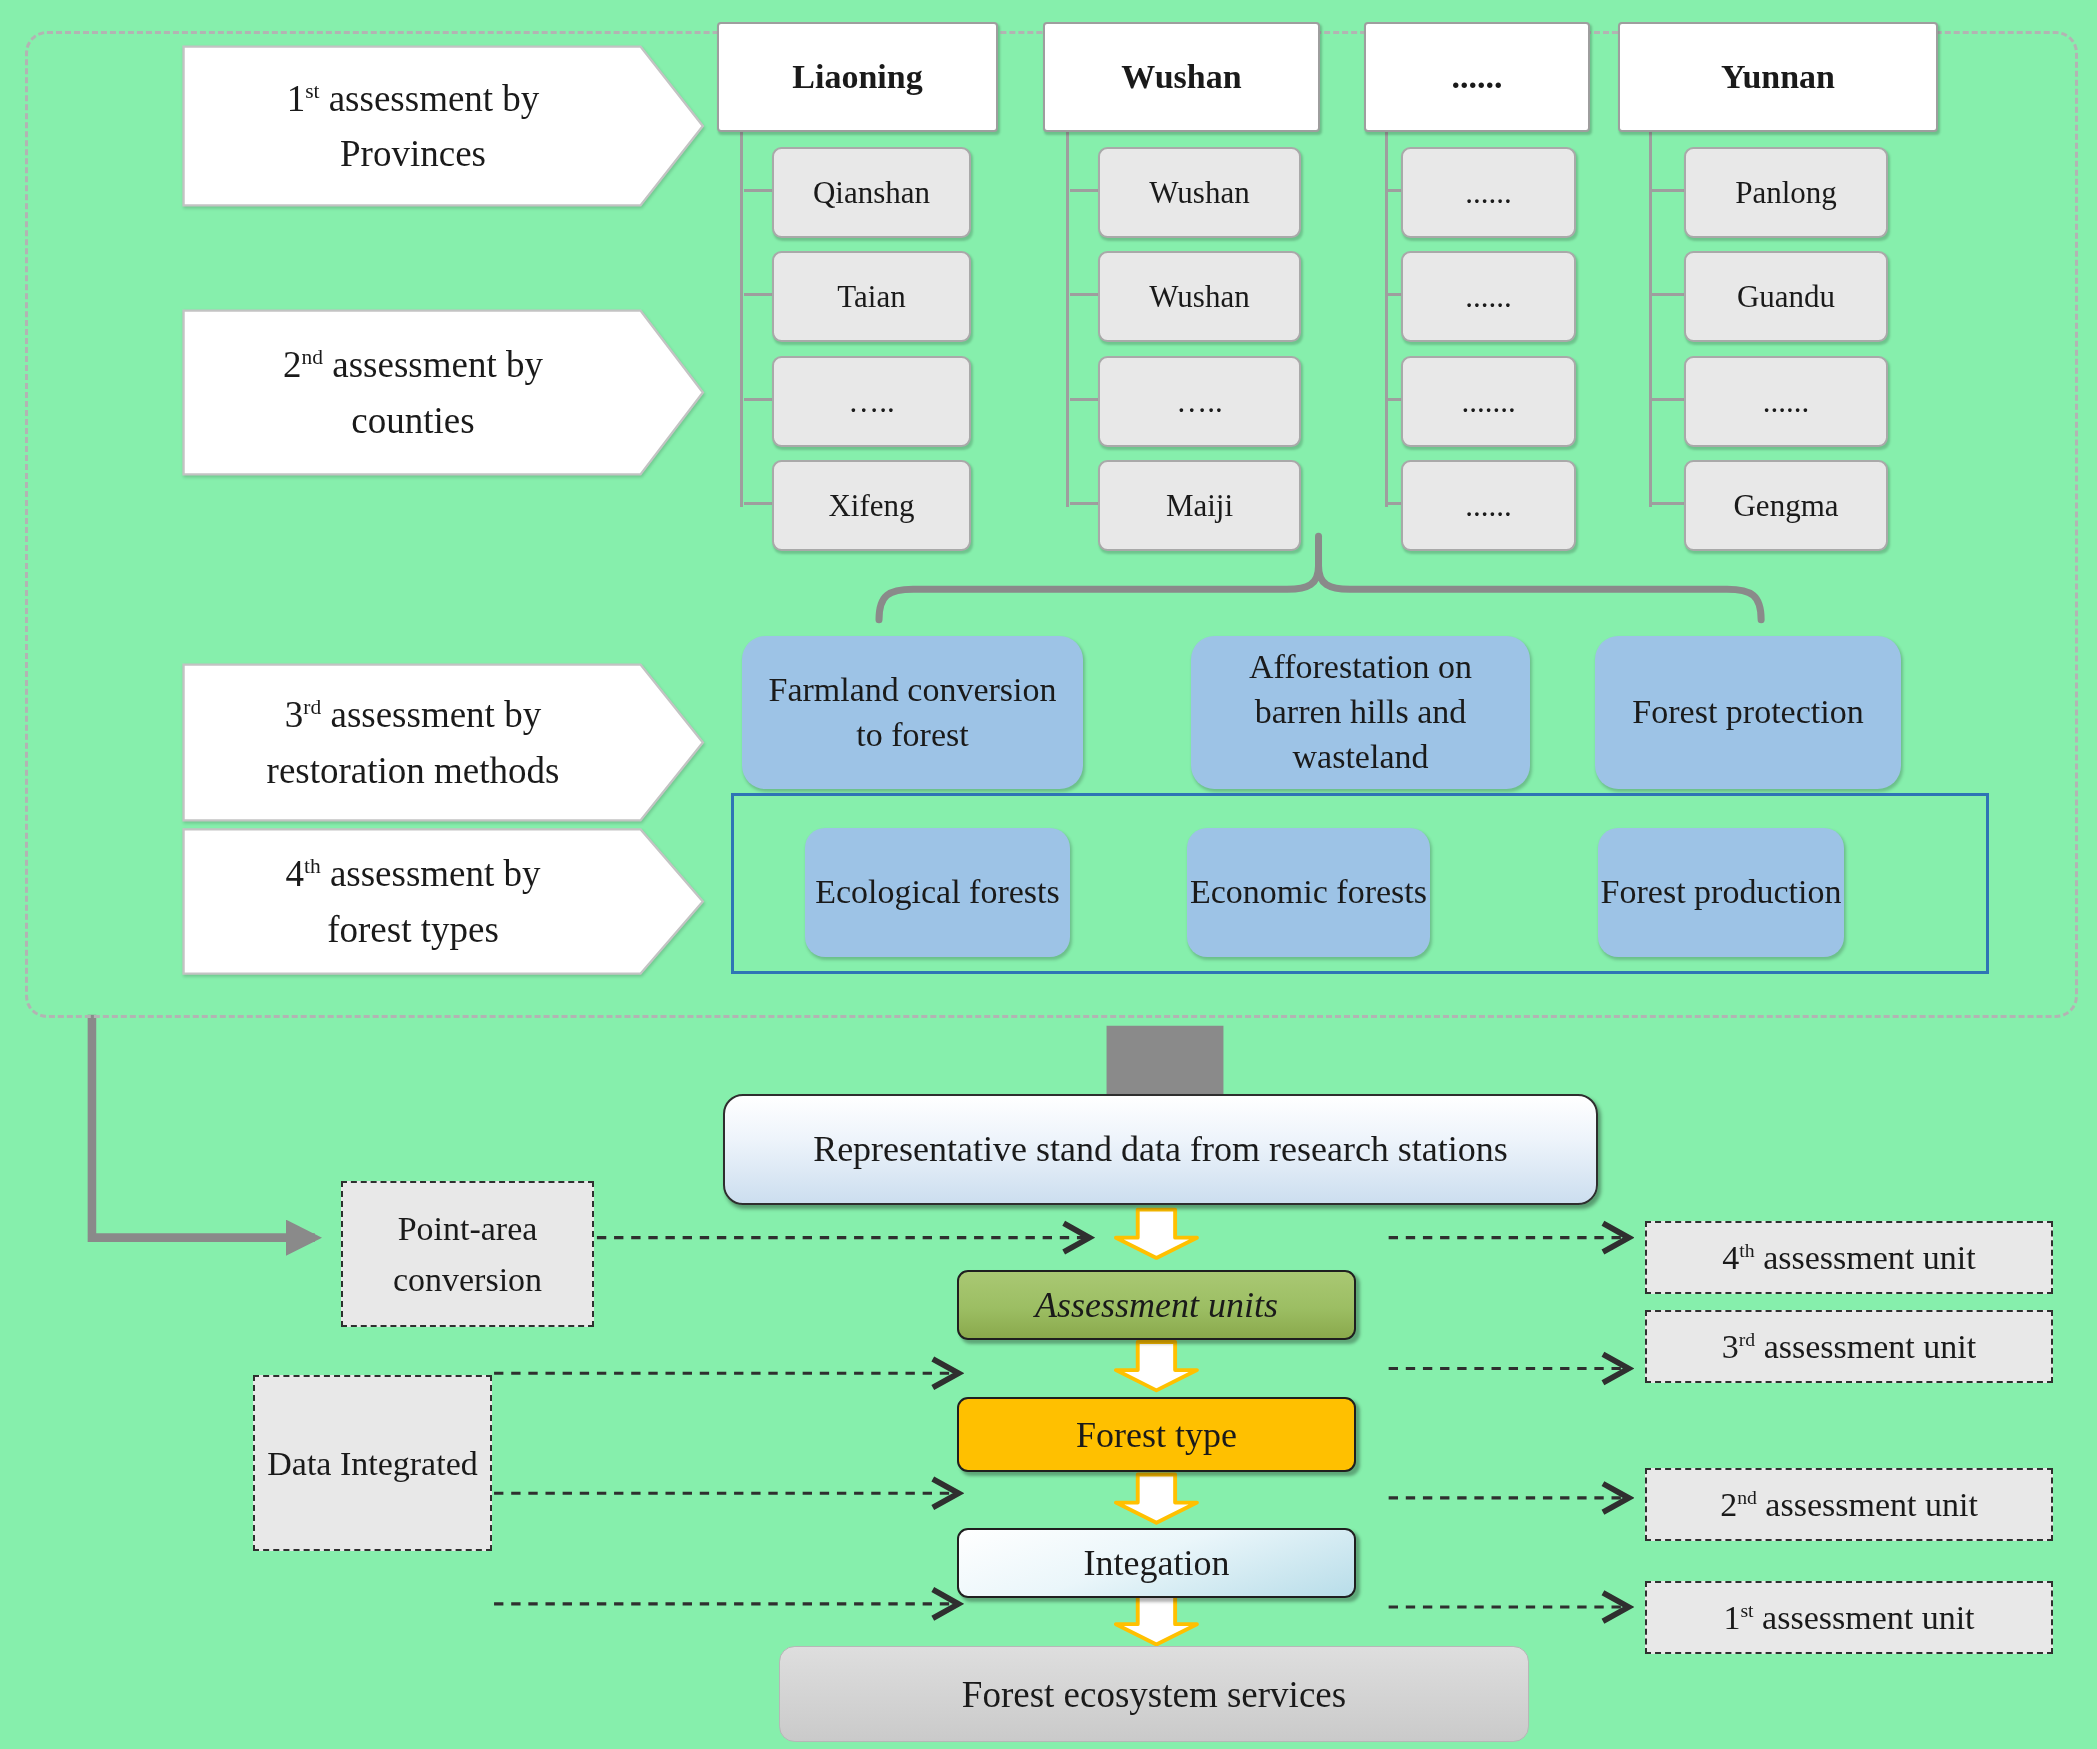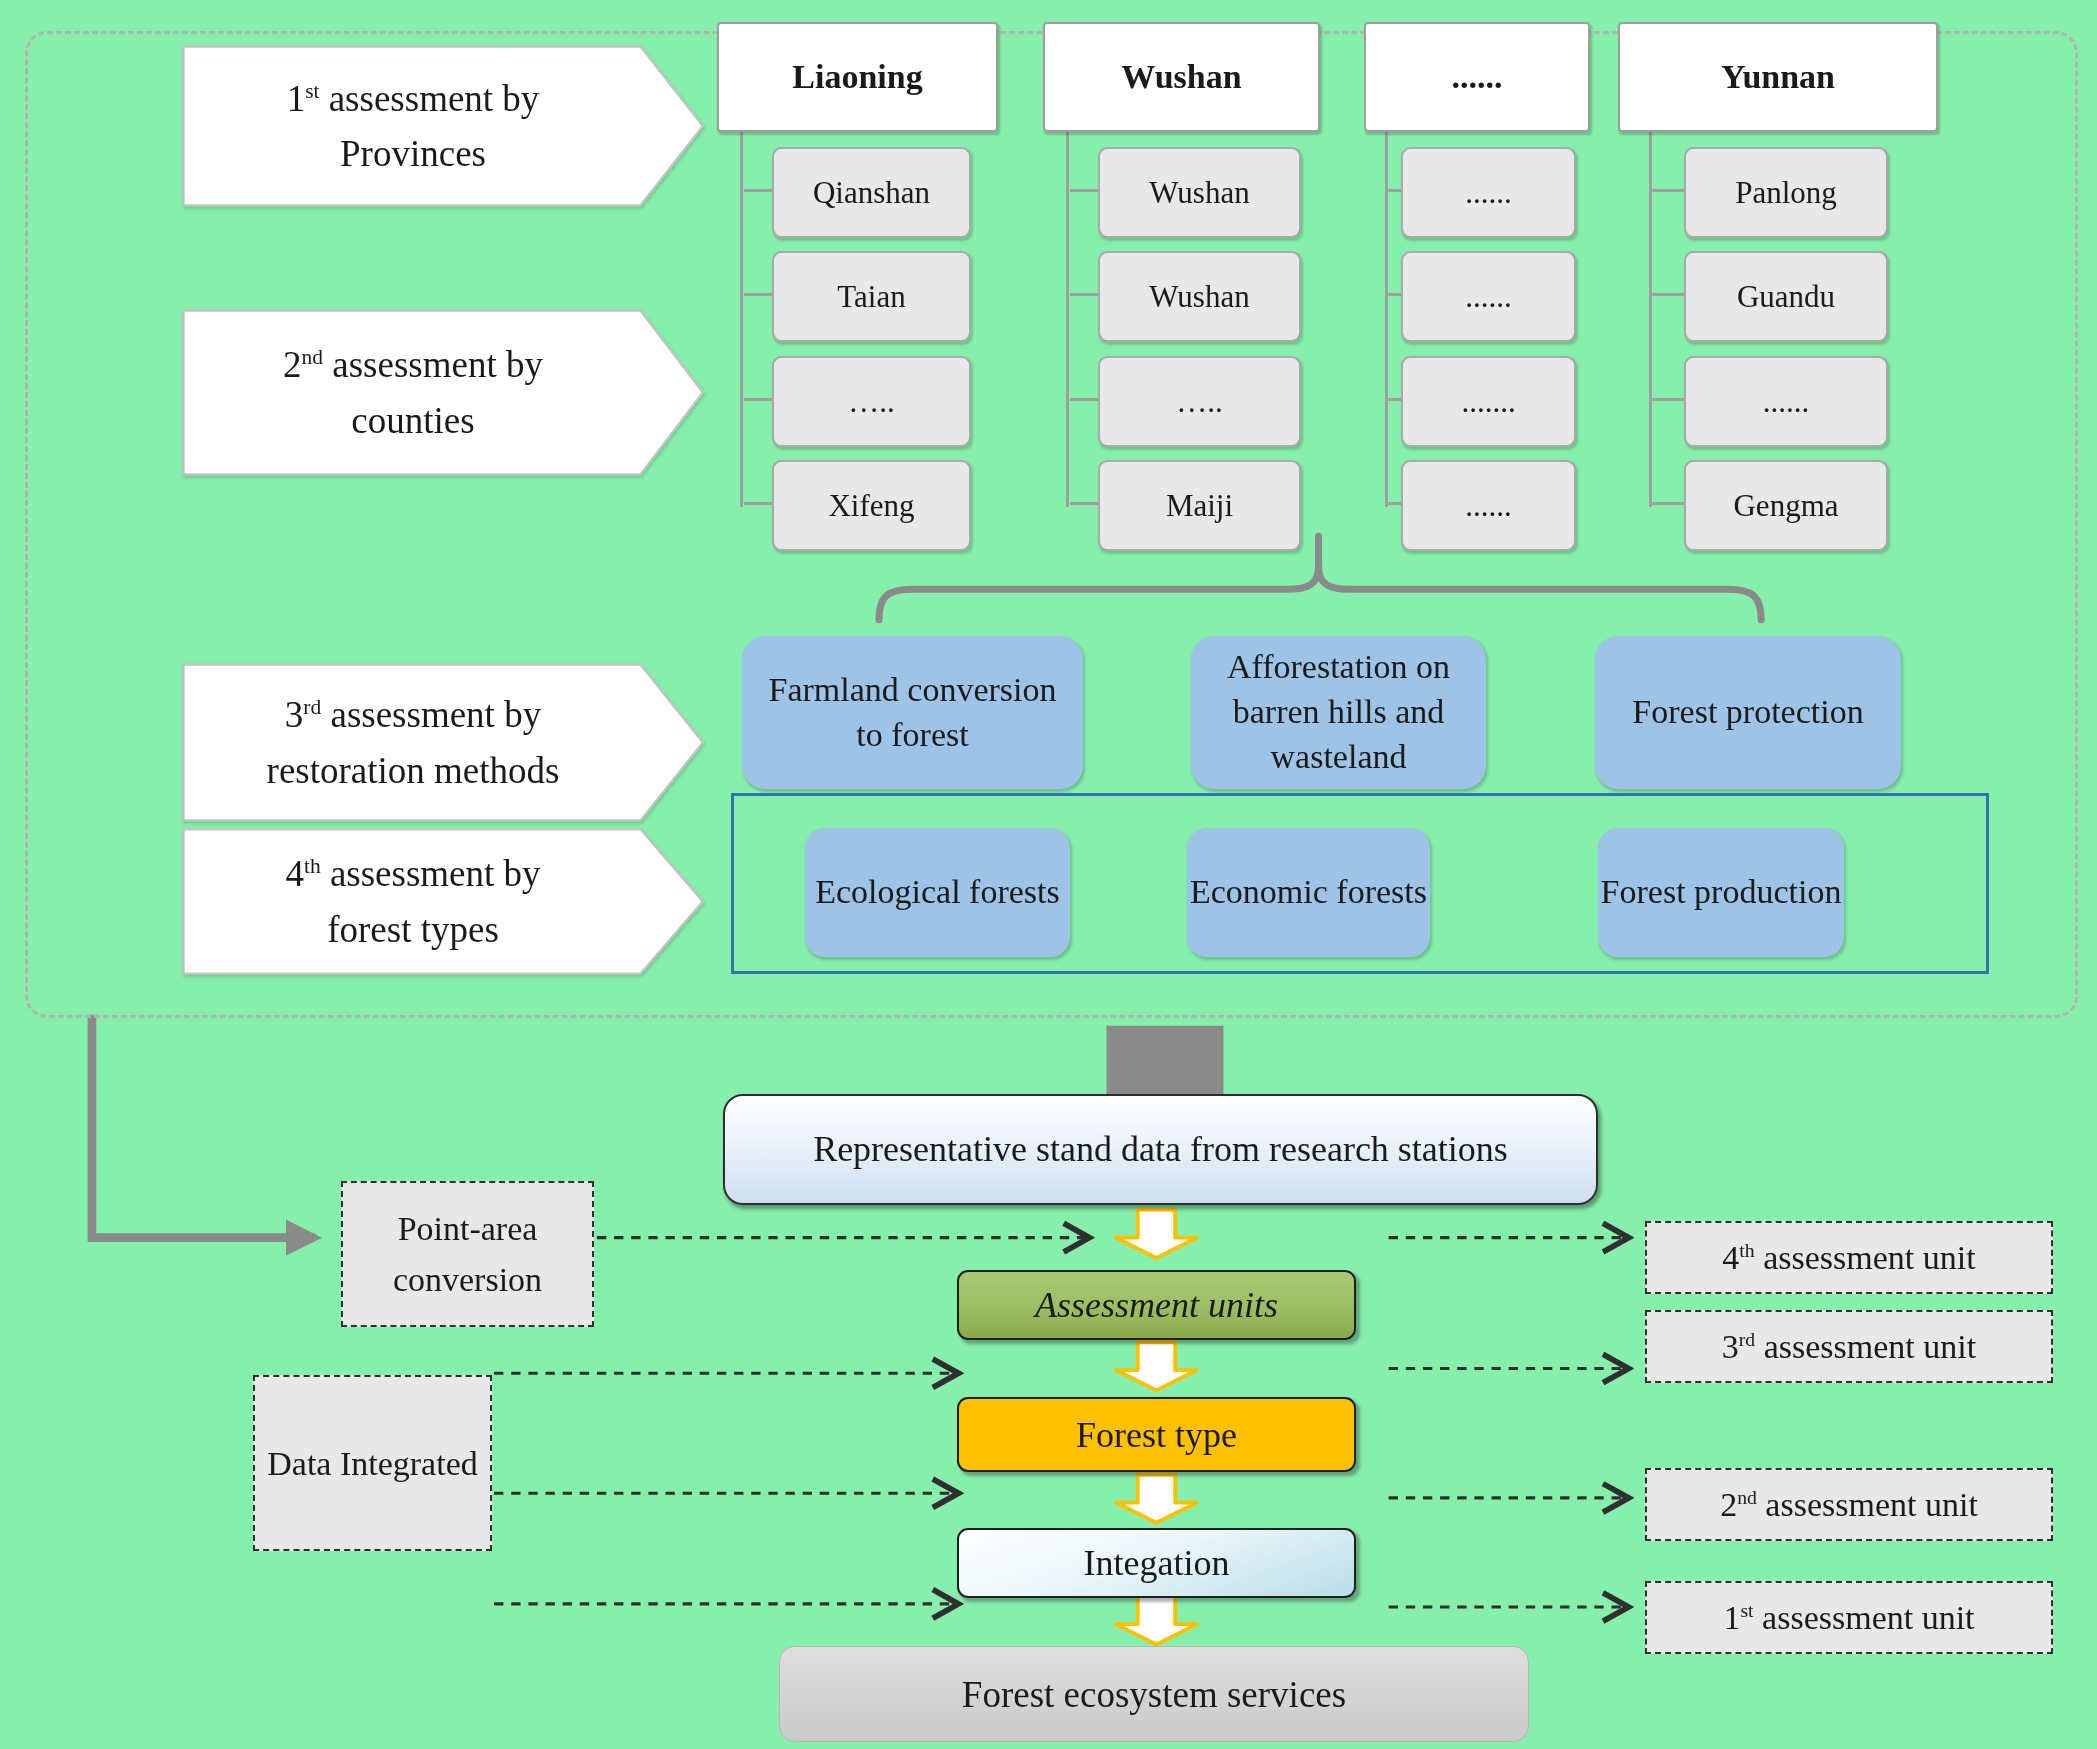--- a/index.html
+++ b/index.html
@@ -35,21 +35,21 @@
 
   .col-a{left:717px;width:281px}   .col-a .county{left:55px;width:195px} .col-a .vline{left:23.4px} .col-a .stub{left:26.5px;width:28px}
   .col-b{left:1043px;width:277px}  .col-b .county{left:55px;width:199px} .col-b .vline{left:23.4px} .col-b .stub{left:26.5px;width:28px}
   .col-c{left:1364px;width:226px}  .col-c .county{left:37px;width:171px} .col-c .vline{left:21px} .col-c .stub{left:24px;width:13.3px}
   .col-d{left:1618px;width:320px}  .col-d .county{left:66px;width:200px} .col-d .vline{left:31px} .col-d .stub{left:34px;width:32px}
 
   
   .method{position:absolute;top:636px;height:153px;background:var(--blue-box);border-radius:23.4px;
           display:flex;align-items:center;justify-content:center;text-align:center;font-size:34px;line-height:1.32;
           box-shadow:1.6px 2.3px 3.1px rgba(0,0,0,.2);padding:0 14px;box-sizing:border-box;}
-  .m1{left:742px;width:341px}.m2{left:1191px;width:295px}.m3{left:1595px;width:306px}
+  .m1{left:742px;width:341px}.m2{left:1191px;width:339px}.m3{left:1595px;width:306px}
 
   
   .blue-rect{position:absolute;left:731px;top:793px;width:1258px;height:181px;border:3.9px solid var(--blue-outline);box-sizing:border-box;}
   .ftype{position:absolute;top:828px;height:129px;background:var(--blue-box);border-radius:20px;
          display:flex;align-items:center;justify-content:center;text-align:center;font-size:34px;line-height:1.32;
          box-shadow:1.6px 2.3px 3.1px rgba(0,0,0,.2);}
   .f1{left:805px;width:265px}.f2{left:1187px;width:243px}.f3{left:1598px;width:246px}
 
   
   .stand{position:absolute;left:723px;top:1094px;width:875px;height:111px;border:2.3px solid #2e2e2e;border-radius:20px;

